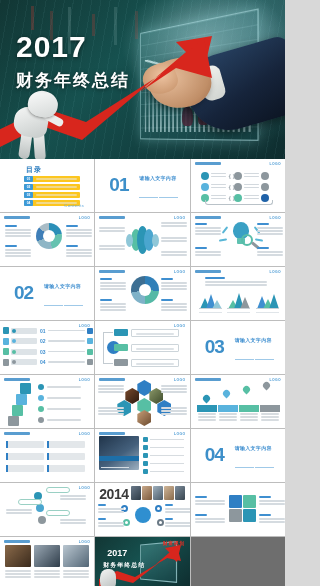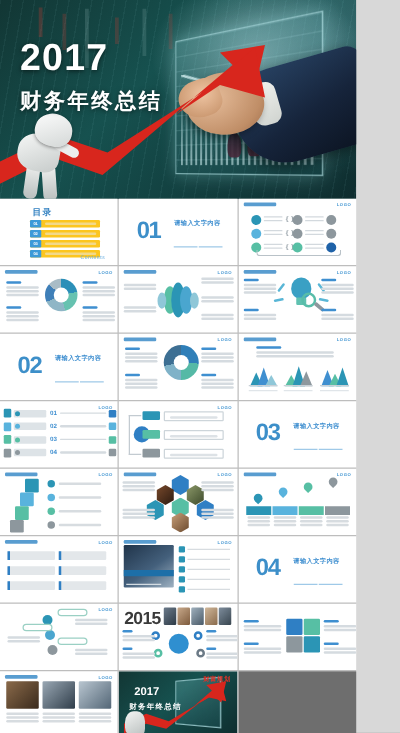--- a/index.html
+++ b/index.html
@@ -820,21 +820,21 @@
           <span class="l"></span>
           <span class="l"></span>
         </div>
       <div class="side-blk" style="left:60px;top:36px">
           <span class="l"></span>
           <span class="l"></span>
         </div>
     </div>
 
     <div class="slide">
-      <div class="y2018">2015</div>
+      <div class="y2018">2014</div>
       <div class="photo-strip">
         <i style="background:linear-gradient(135deg,#6b7a8a,#2d3a46)"></i>
         <i style="background:linear-gradient(135deg,#c8a98b,#7d5a3c)"></i>
         <i style="background:linear-gradient(135deg,#9fb0bd,#4a5a68)"></i>
         <i style="background:linear-gradient(135deg,#d0b79a,#8a6b4c)"></i>
         <i style="background:linear-gradient(135deg,#7e8d9c,#38454f)"></i>
       </div>
       <div class="hub18"></div>
       <div class="cnode ring" style="left:26px;top:22px;width:7px;height:7px"></div>
       <div class="cnode ringg" style="left:28px;top:36px;width:7px;height:7px"></div>

